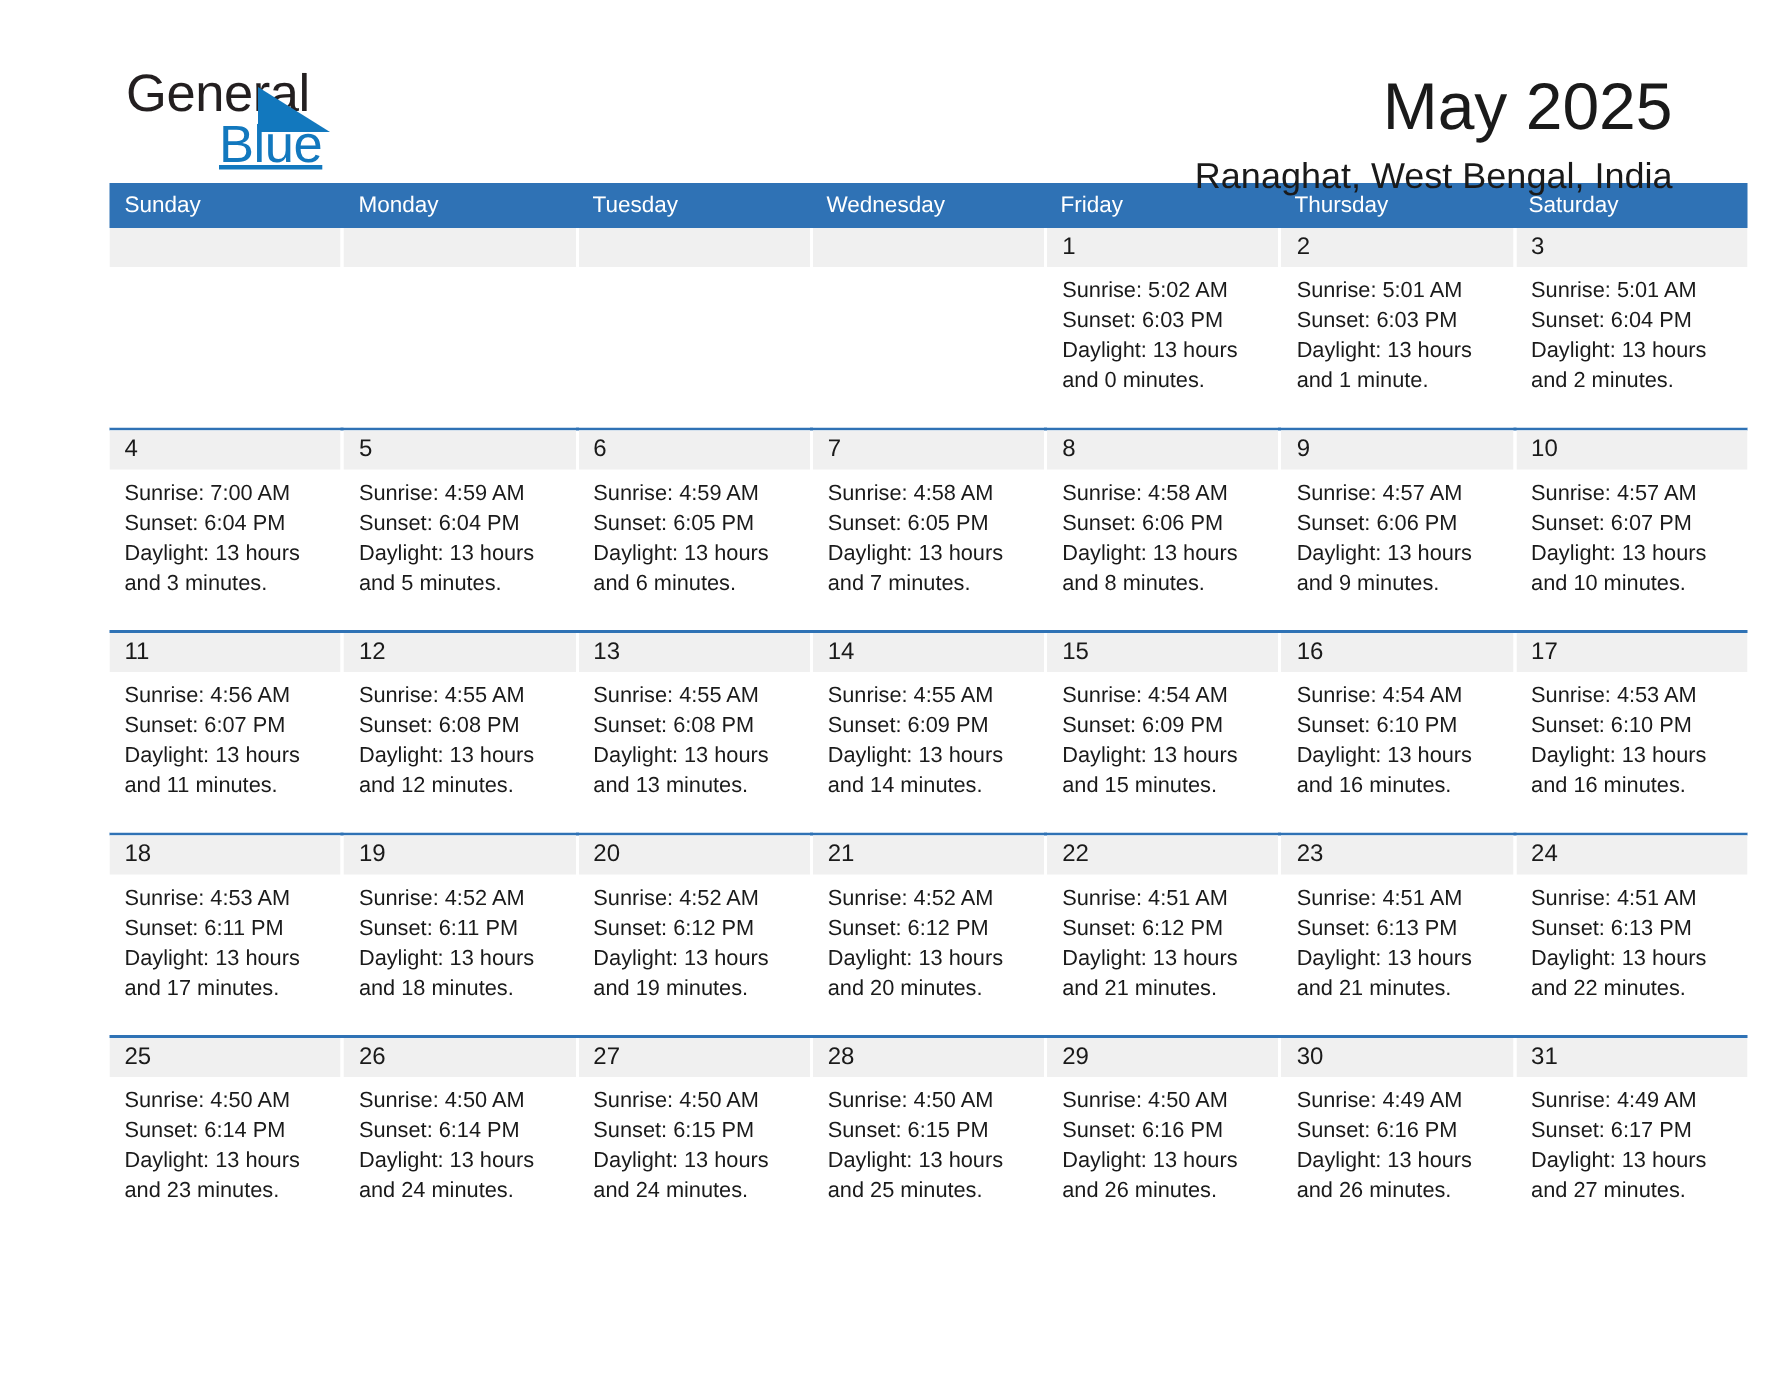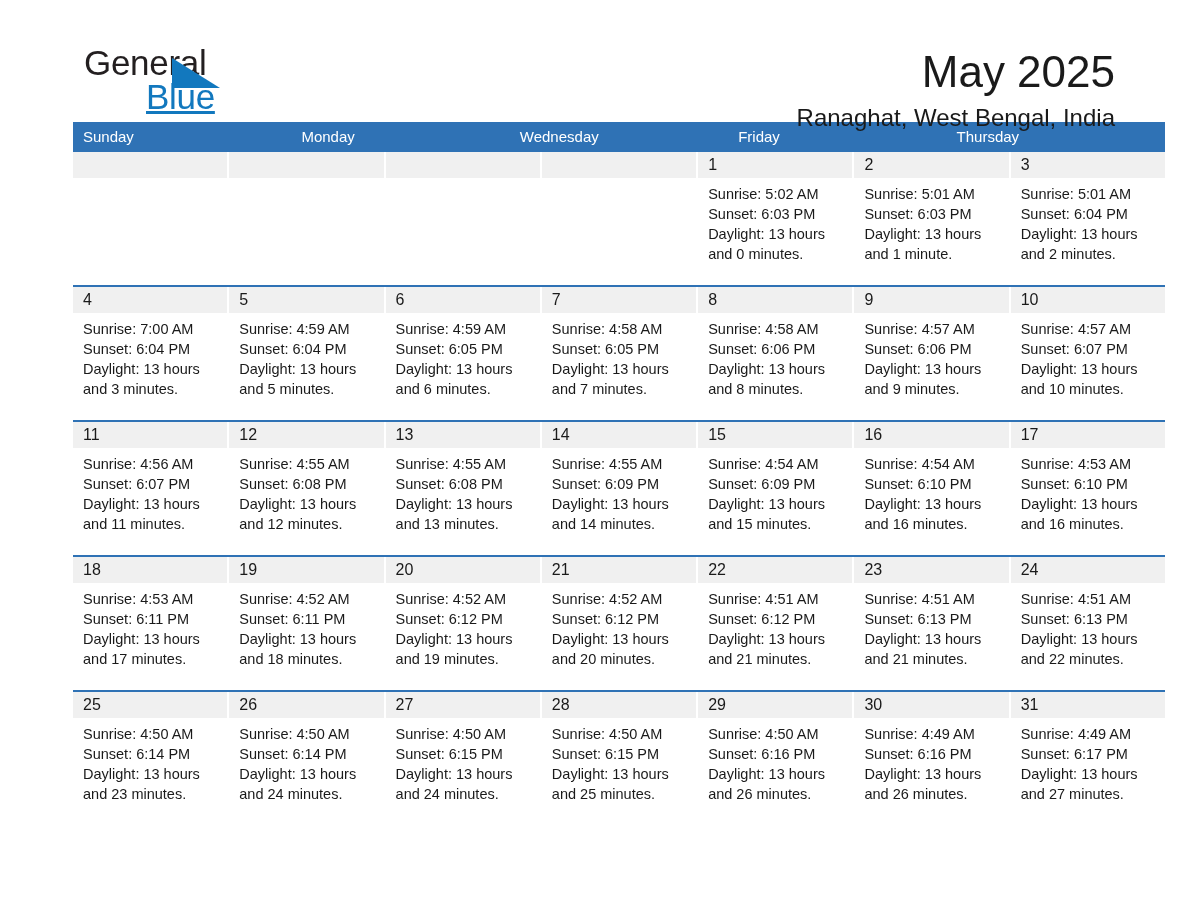--- a/index.html
+++ b/index.html
@@ -87,21 +87,21 @@
     margin-top: 4px;
   }
 
   
   .calendar {
     margin-top: 16px;
     width: 1092px;
   }
   .week-head {
     display: grid;
-    grid-template-columns: repeat(5, 1fr);
+    grid-template-columns: repeat(7, 1fr);
     background: #2f72b5;
     height: 30px;
   }
   .week-head .dow {
     color: #ffffff;
     font-size: 15px;
     line-height: 30px;
     padding-left: 10px;
     white-space: nowrap;
   }
@@ -155,20 +155,21 @@
     <div class="title-block">
       <div class="cal-title">May 2025</div>
       <div class="cal-location">Ranaghat, West Bengal, India</div>
     </div>
   </div>
 
   <div class="calendar">
     <div class="week-head">
       <div class="dow">Sunday</div>
       <div class="dow">Monday</div>
+      <div class="dow">Tuesday</div>
       <div class="dow">Wednesday</div>
       <div class="dow">Friday</div>
       <div class="dow">Thursday</div>
       <div class="dow">Saturday</div>
     </div>
 
     <div class="week first">
       <div class="cell empty">
         <div class="daynum"></div>
         <div class="info">

